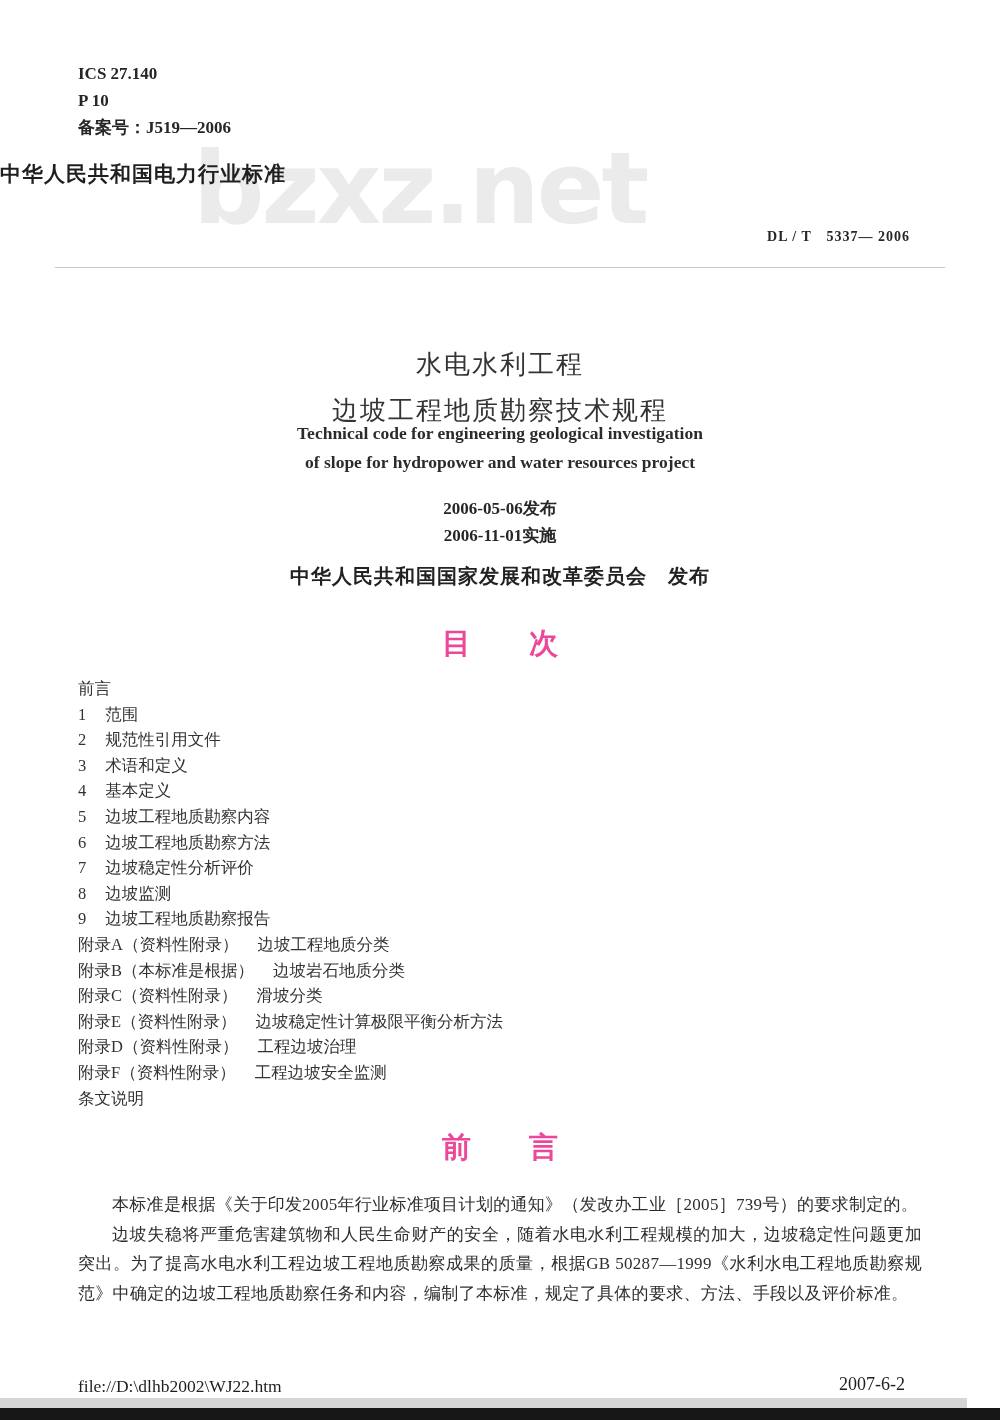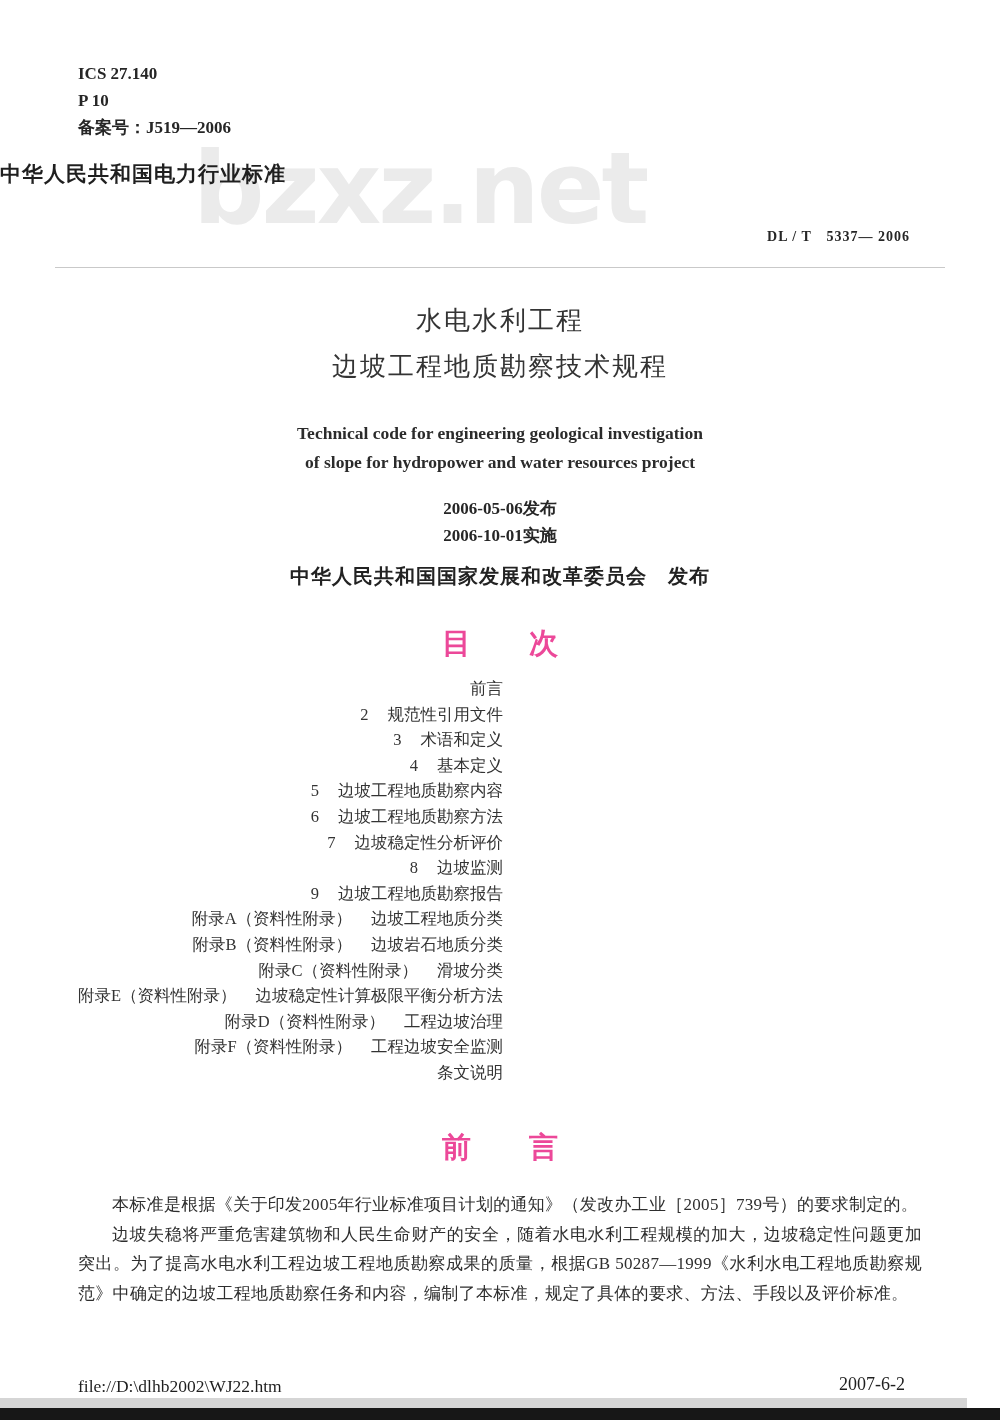--- a/index.html
+++ b/index.html
@@ -19,42 +19,42 @@
   }
   .layer{position:relative;z-index:1;}
   .meta{position:absolute;left:78px;top:60px;font-size:17px;font-weight:bold;line-height:27px;}
   .std-type{
     position:absolute;left:0;top:160px;width:100%;text-align:left;
     font-family:"Liberation Sans","DejaVu Sans",sans-serif;
     font-weight:600;font-size:21px;letter-spacing:1px;color:#1f1f1f;
   }
   .std-no{position:absolute;right:90px;top:228px;font-size:14px;font-weight:bold;letter-spacing:1px;}
   .rule{position:absolute;left:55px;top:267px;width:890px;height:1px;background:#c9c9c9;}
-  .cn-title{position:absolute;left:0;width:100%;text-align:center;font-size:26px;letter-spacing:2px;color:#343434;}
+  .cn-title{position:absolute;left:0;width:100%;text-align:center;font-size:26px;letter-spacing:2px;color:#343434;margin-top:44px;}
   .cn-title.l1{top:303px;}
   .cn-title.l2{top:349px;}
   .en-title{position:absolute;left:0;width:100%;text-align:center;font-size:17.5px;font-weight:bold;color:#2b2b2b;}
   .en-title.l1{top:423px;}
   .en-title.l2{top:452px;}
   .pub-date{position:absolute;left:0;width:100%;text-align:center;font-size:17px;font-weight:bold;color:#262626;}
   .pub-date.d1{top:497px;}
   .pub-date.d2{top:524px;}
   .issuer{
     position:absolute;left:0;top:563px;width:100%;text-align:center;
     font-family:"Liberation Sans","DejaVu Sans",sans-serif;
     font-weight:600;font-size:20px;letter-spacing:1px;color:#222;
   }
   .big-head{
     position:absolute;left:0;width:100%;text-align:center;
     font-family:"Liberation Sans","DejaVu Sans",sans-serif;
     font-weight:600;font-size:29px;color:#ec4899;
   }
   .toc-head{top:624px;}
   .fw-head{top:1128px;}
-  .toc-list{position:absolute;left:78px;top:676px;font-size:16.5px;line-height:25.6px;color:#333;text-align:right;}
+  .toc-list{position:absolute;left:78px;top:676px;font-size:16.5px;line-height:25.6px;color:#333;}
   .toc-row{white-space:nowrap;}
   .toc-no:not(:empty){margin-right:1.15em;}
   .foreword{
     position:absolute;left:78px;top:1190px;width:844px;
     font-size:17px;line-height:29.5px;color:#2e2e2e;
     text-align:justify;letter-spacing:0.3px;
   }
   .foreword p{margin:0;text-indent:2em;}
   .footer-path{position:absolute;left:78px;top:1376px;font-size:17.5px;color:#1e1e1e;}
   .footer-date{position:absolute;right:95px;top:1374px;font-size:18px;color:#1e1e1e;}
@@ -78,31 +78,34 @@
     <div class="std-type">中华人民共和国电力行业标准</div>
     <div class="std-no">DL / T　5337— 2006</div>
     <div class="rule"></div>
 
     <div class="cn-title l1">水电水利工程</div>
     <div class="cn-title l2">边坡工程地质勘察技术规程</div>
     <div class="en-title l1">Technical code for engineering geological investigation</div>
     <div class="en-title l2">of slope for hydropower and water resources project</div>
 
     <div class="pub-date d1">2006-05-06发布</div>
-    <div class="pub-date d2">2006-10-01实施</div>
+    <div class="pub-date d2">2006-11-01实施</div>
     <div class="issuer">中华人民共和国国家发展和改革委员会　发布</div>
 
     <div class="big-head toc-head">目　　次</div>
 
     <div class="toc-list">
 
         <div class="toc-row">
           <span class="toc-no"></span><span class="toc-label">前言</span>
         </div>
 
+        <div class="toc-row">
+          <span class="toc-no">1</span><span class="toc-label">范围</span>
+        </div>
 
         <div class="toc-row">
           <span class="toc-no">2</span><span class="toc-label">规范性引用文件</span>
         </div>
 
         <div class="toc-row">
           <span class="toc-no">3</span><span class="toc-label">术语和定义</span>
         </div>
 
         <div class="toc-row">
@@ -127,21 +130,21 @@
 
         <div class="toc-row">
           <span class="toc-no">9</span><span class="toc-label">边坡工程地质勘察报告</span>
         </div>
 
         <div class="toc-row">
           <span class="toc-no">附录A（资料性附录）</span><span class="toc-label">边坡工程地质分类</span>
         </div>
 
         <div class="toc-row">
-          <span class="toc-no">附录B（资料性附录）</span><span class="toc-label">边坡岩石地质分类</span>
+          <span class="toc-no">附录B（本标准是根据）</span><span class="toc-label">边坡岩石地质分类</span>
         </div>
 
         <div class="toc-row">
           <span class="toc-no">附录C（资料性附录）</span><span class="toc-label">滑坡分类</span>
         </div>
 
         <div class="toc-row">
           <span class="toc-no">附录E（资料性附录）</span><span class="toc-label">边坡稳定性计算极限平衡分析方法</span>
         </div>
 

